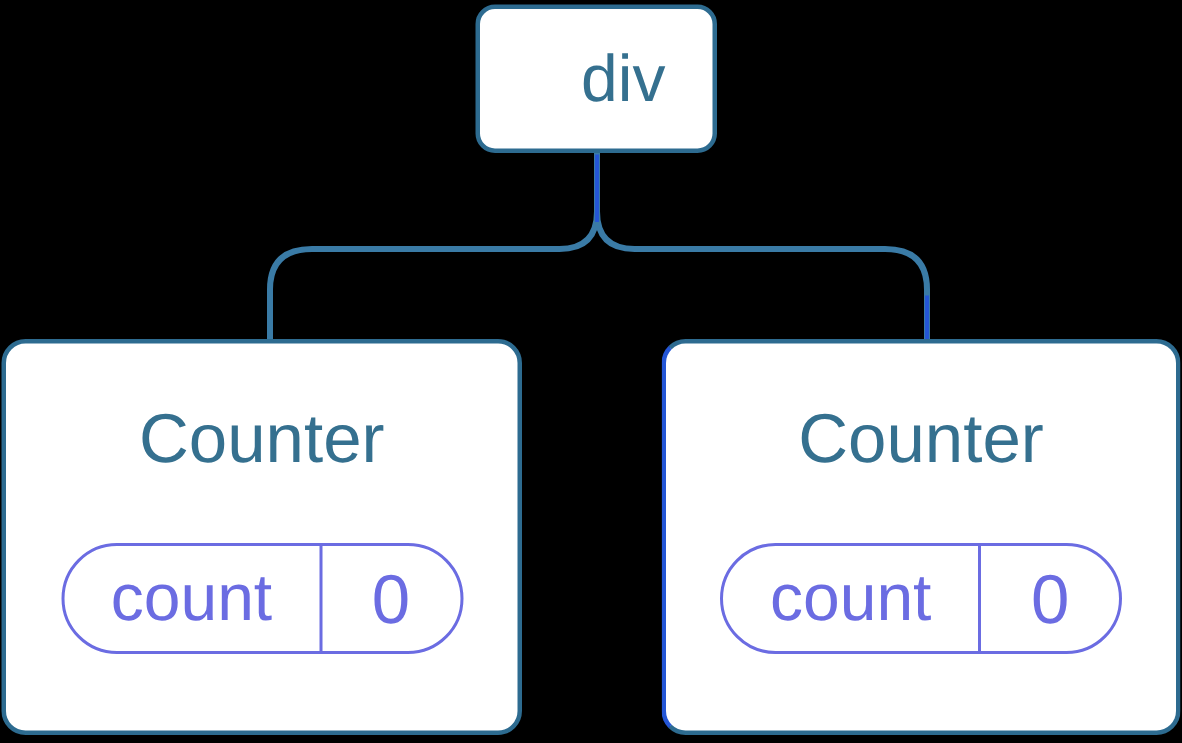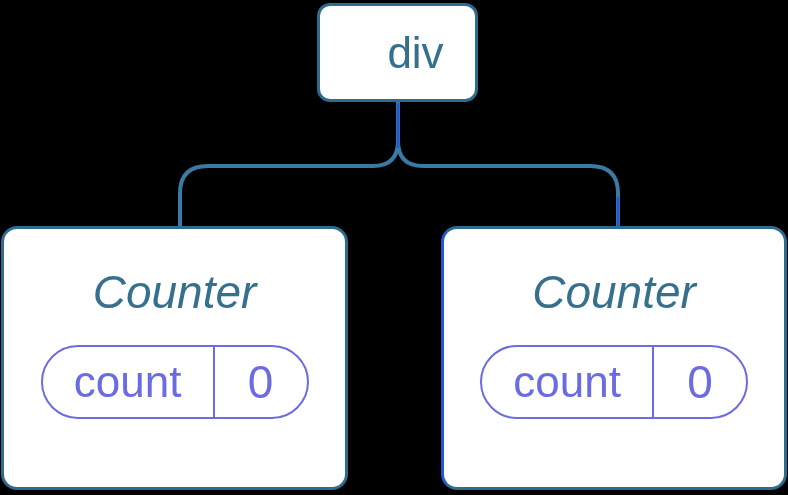--- a/index.html
+++ b/index.html
@@ -40,25 +40,24 @@
     border-radius: 16px;
     display: flex; flex-direction: column; align-items: center;
   }
   .card-left  { left: 1px;   width: 347px; }
   .card-right { left: 441px; width: 346px; border-left-color: var(--highlight, #2456d6); }
 
   .card-title {
     margin-top: 38px;
     font-size: 46px; line-height: 1.1;
     color: var(--label-text, #35708f);
-    font-style: italic;
   }
 
   .state-pill {
-    margin-top: 27px;
+    margin-top: 44px;
     width: 268px; height: 74px;
     border: 2.5px solid var(--state-accent, #6b6ce2);
     border-radius: 60px;
     display: flex; align-items: stretch;
     background: var(--card-fill, #fff);
     overflow: hidden;
   }
   .state-key {
     flex: 0 0 64.5%;
     display: flex; align-items: center; justify-content: center;

